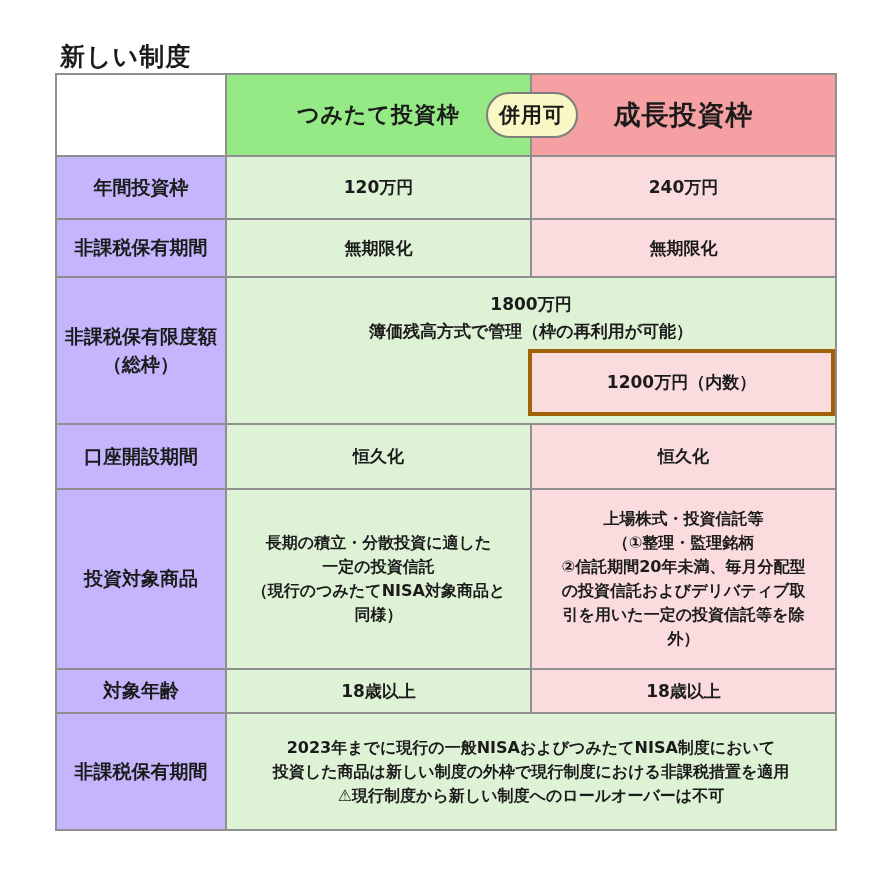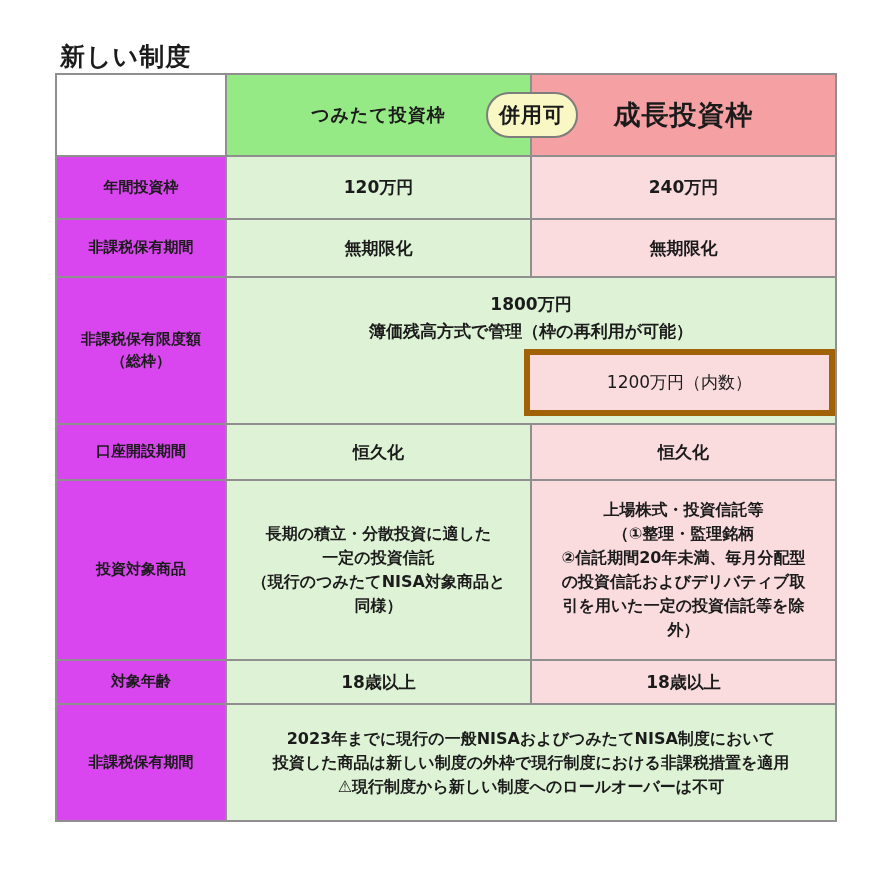--- a/index.html
+++ b/index.html
@@ -15,36 +15,36 @@
   .table-wrap { position:absolute; left:55px; top:73px; width:782px; }
   table.nisa {
     border-collapse:collapse; table-layout:fixed; width:780px;
   }
   td {
     border:2px solid #8f8f8f; text-align:center; vertical-align:middle;
     font-weight:bold; padding:2px 4px; white-space:pre-line; line-height:1.45;
     overflow:hidden;
   }
   td.blank  { background:#ffffff; }
-  td.ghead  { background:#96ea85; font-size:18px; letter-spacing:1px; }
+  td.ghead  { background:#96ea85; font-size:22px; letter-spacing:1px; }
   td.phead  { background:#f5a1a4; font-size:27px; letter-spacing:1px; }
-  td.label  { background:#d946ef; font-size:15px; }
+  td.label  { background:#c4b5fd; font-size:19px; }
   td.gval   { background:#def3d6; font-size:17px; }
   td.pval   { background:#fadcdf; font-size:17px; }
   td.small  { font-size:16px; line-height:1.5; }
   td.limit-cell { position:relative; padding:16px; }
   .limit-text {
     position:absolute; top:13px; left:0; right:0; text-align:center;
     font-size:17px; font-weight:bold; white-space:pre-line; line-height:1.6;
   }
   .limit-sub {
     position:absolute; top:71px; bottom:7px; right:0; width:299px;
-    background:#fadcdf; border:6px solid #a16207;
+    background:#fadcdf; border:4px solid #a16207;
     display:flex; align-items:center; justify-content:center;
-    font-size:17px; font-weight:normal;
+    font-size:17px; font-weight:bold;
   }
   .badge {
     position:absolute; left:431px; top:19px; width:88px; height:42px;
     background:#f9f7c4; border:2px solid #7d7d7d; border-radius:24px;
     display:flex; align-items:center; justify-content:center;
     font-size:21px; font-weight:bold; letter-spacing:1px; z-index:2;
   }
 </style>
 </head>
 <body>
@@ -81,21 +81,21 @@
         <tr style="height:147px">
           <td class="label">非課税保有限度額
 （総枠）</td>
           <td class="gval limit-cell" colspan="2">
             <div class="limit-text">1800万円
 簿価残高方式で管理（枠の再利用が可能）</div>
             <div class="limit-sub">1200万円（内数）</div>
           </td>
         </tr>
 
-        <tr style="height:56px">
+        <tr style="height:65px">
           <td class="label">口座開設期間</td>
           <td class="gval">恒久化</td>
           <td class="pval">恒久化</td>
         </tr>
 
         <tr style="height:180px">
           <td class="label">投資対象商品</td>
           <td class="gval small">長期の積立・分散投資に適した
 一定の投資信託
 （現行のつみたてNISA対象商品と

